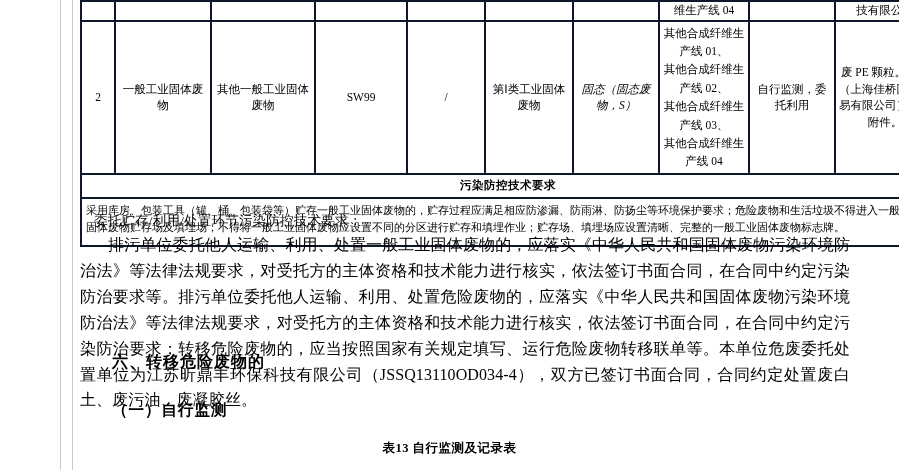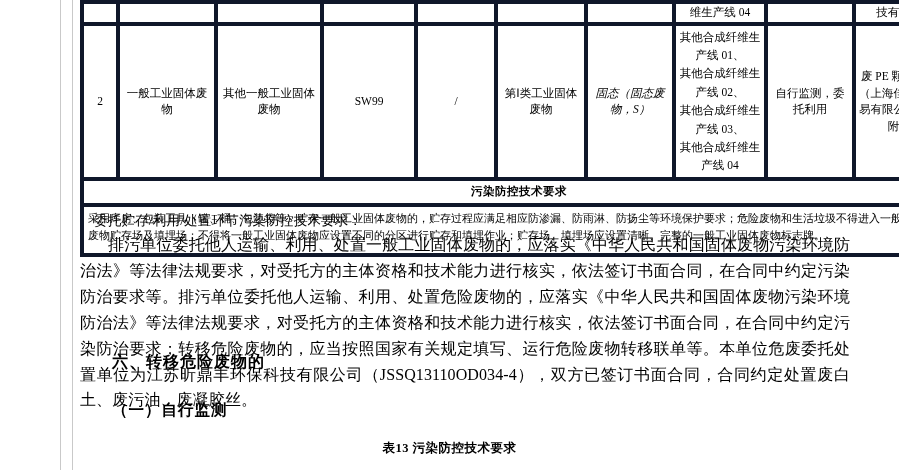--- a/index.html
+++ b/index.html
@@ -37,21 +37,21 @@
     position: absolute;
     left: 80px;
     top: 0;
     border-collapse: collapse;
     table-layout: fixed;
     width: 817px;
     font-size: 11.5px;
     line-height: 1.45;
   }
   table.waste td {
-    border: 4px solid #0f172a;
+    border: 2px solid #0f172a;
     text-align: center;
     vertical-align: middle;
     padding: 2px 3px;
     word-break: break-all;
   }
   
   tr.row-top td { height: 16px; padding-top: 0; padding-bottom: 1px; }
 
   tr.row-main td { height: 140px; }
 
@@ -181,15 +181,15 @@
   </tbody>
     </table>
 
   <div class="body-block">
     <div class="lead">委托贮存/利用/处置环节污染防控技术要求：</div>
     <p class="para">排污单位委托他人运输、利用、处置一般工业固体废物的，应落实《中华人民共和国固体废物污染环境防治法》等法律法规要求，对受托方的主体资格和技术能力进行核实，依法签订书面合同，在合同中约定污染防治要求等。排污单位委托他人运输、利用、处置危险废物的，应落实《中华人民共和国固体废物污染环境防治法》等法律法规要求，对受托方的主体资格和技术能力进行核实，依法签订书面合同，在合同中约定污染防治要求；转移危险废物的，应当按照国家有关规定填写、运行危险废物转移联单等。本单位危废委托处置单位为江苏昕鼎丰环保科技有限公司（JSSQ13110OD034-4），双方已签订书面合同，合同约定处置废白土、废污油、废凝胶丝。</p>
   </div>
 
   <div class="h2">六、转移危险废物的</div>
   <div class="h3">（一）自行监测</div>
-  <div class="tbl-caption">表13 污染防控技术要求</div>
+  <div class="tbl-caption">表13 自行监测及记录表</div>
 
 </div>
 
 </body></html>

